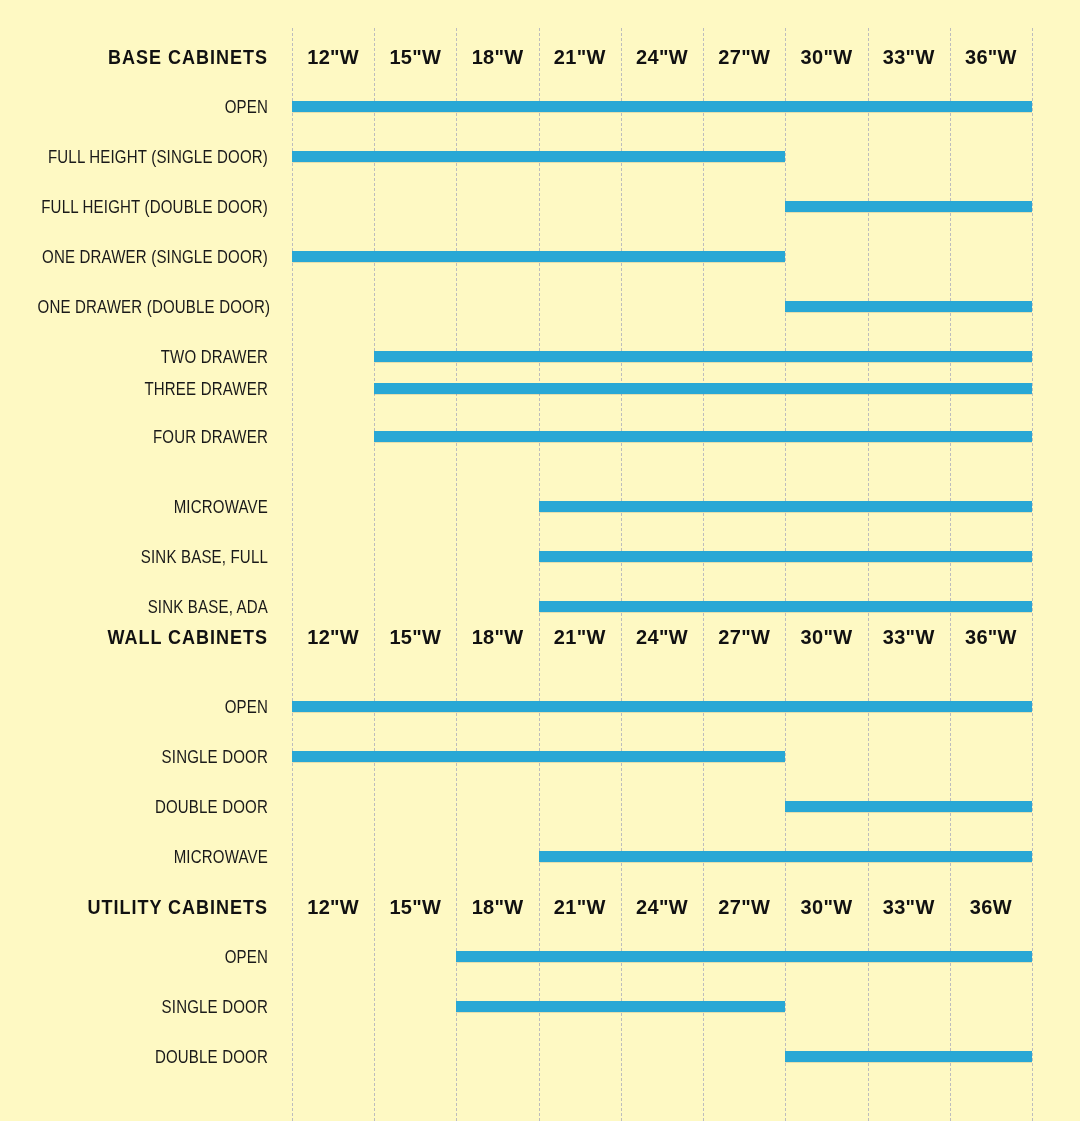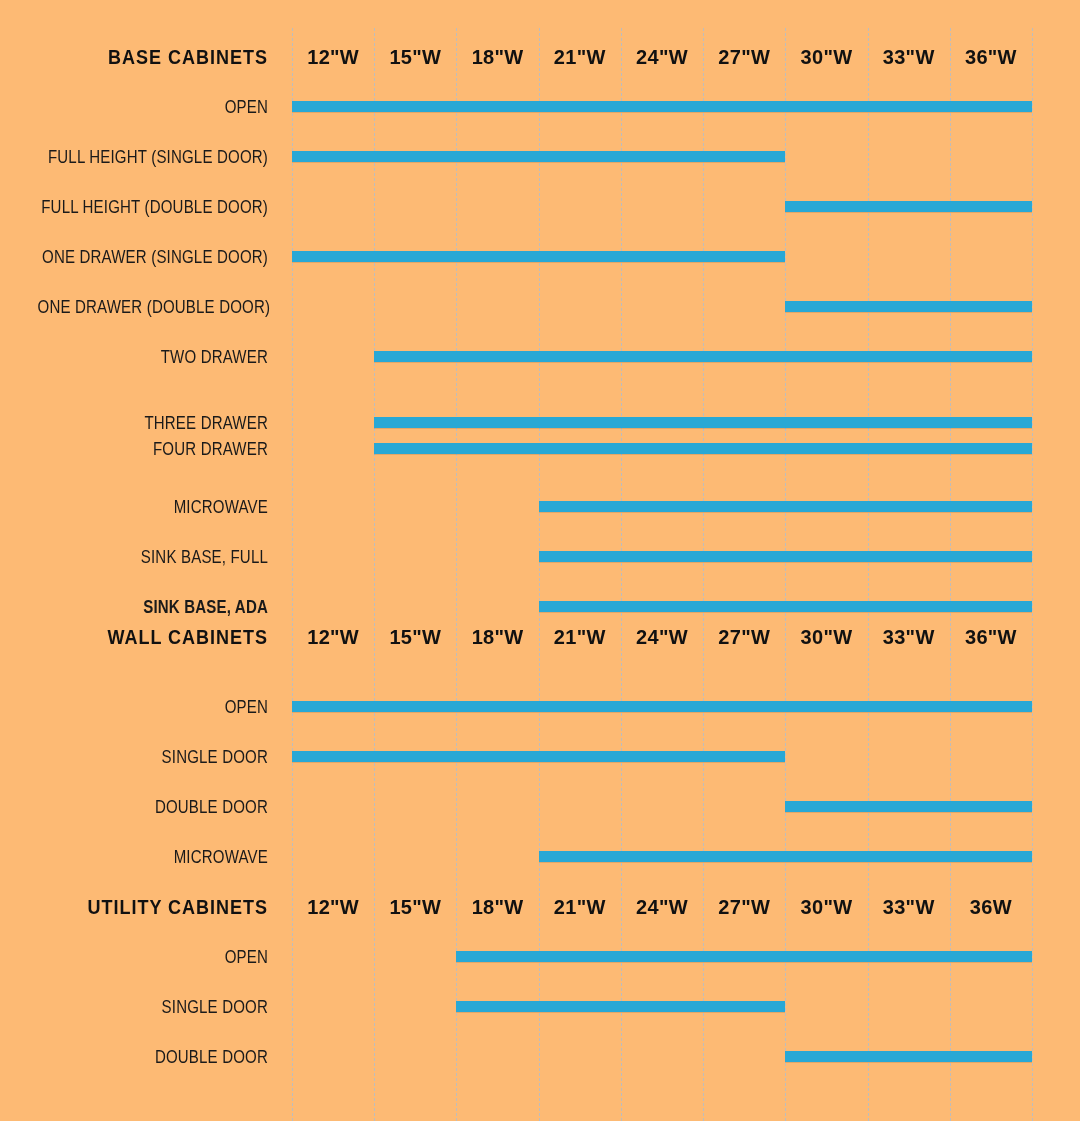--- a/index.html
+++ b/index.html
@@ -12,21 +12,21 @@
     height: 1121px;
     font-family: "Liberation Sans", sans-serif;
     color: #1a1a1a;
     overflow: hidden;
   }
 
   #chart {
     position: relative;
     width: 1080px;
     height: 1121px;
-    background: #fdba74;
+    background: #fef9c3;
   }
 
   
   .gridlines {
     position: absolute;
     left: 0;
     top: 0;
     width: 1080px;
     height: 1121px;
     pointer-events: none;
@@ -151,37 +151,37 @@
         <div class="bar" style="left: 292px; width: 493.333px; background: rgb(41, 168, 213);"></div>
       </div>
       <div class="row" style="top: 282px;">
         <div class="row-label">ONE DRAWER (DOUBLE DOOR)</div>
         <div class="bar" style="left: 785.333px; width: 246.667px; background: rgb(41, 168, 213);"></div>
       </div>
       <div class="row" style="top: 332px;">
         <div class="row-label">TWO DRAWER</div>
         <div class="bar" style="left: 374.222px; width: 657.778px; background: rgb(41, 168, 213);"></div>
       </div>
-      <div class="row" style="top: 398px;">
+      <div class="row" style="top: 364px;">
         <div class="row-label">THREE DRAWER</div>
         <div class="bar" style="left: 374.222px; width: 657.778px; background: rgb(41, 168, 213);"></div>
       </div>
-      <div class="row" style="top: 424px;">
+      <div class="row" style="top: 412px;">
         <div class="row-label">FOUR DRAWER</div>
         <div class="bar" style="left: 374.222px; width: 657.778px; background: rgb(41, 168, 213);"></div>
       </div>
       <div class="row" style="top: 482px;">
         <div class="row-label">MICROWAVE</div>
         <div class="bar" style="left: 538.667px; width: 493.333px; background: rgb(41, 168, 213);"></div>
       </div>
       <div class="row" style="top: 532px;">
         <div class="row-label">SINK BASE, FULL</div>
         <div class="bar" style="left: 538.667px; width: 493.333px; background: rgb(41, 168, 213);"></div>
       </div>
-      <div class="row" style="top: 582px; font-weight: bold;">
+      <div class="row" style="top: 582px;">
         <div class="row-label">SINK BASE, ADA</div>
         <div class="bar" style="left: 538.667px; width: 493.333px; background: rgb(41, 168, 213);"></div>
       </div>
       <div class="row section-row" style="top: 612px;">
         <div class="section-title">WALL CABINETS</div>
         <div class="col-head" style="left: 292px; width: 82.2222px;">12"W</div>
         <div class="col-head" style="left: 374.222px; width: 82.2222px;">15"W</div>
         <div class="col-head" style="left: 456.444px; width: 82.2222px;">18"W</div>
         <div class="col-head" style="left: 538.667px; width: 82.2222px;">21"W</div>
         <div class="col-head" style="left: 620.889px; width: 82.2222px;">24"W</div>

